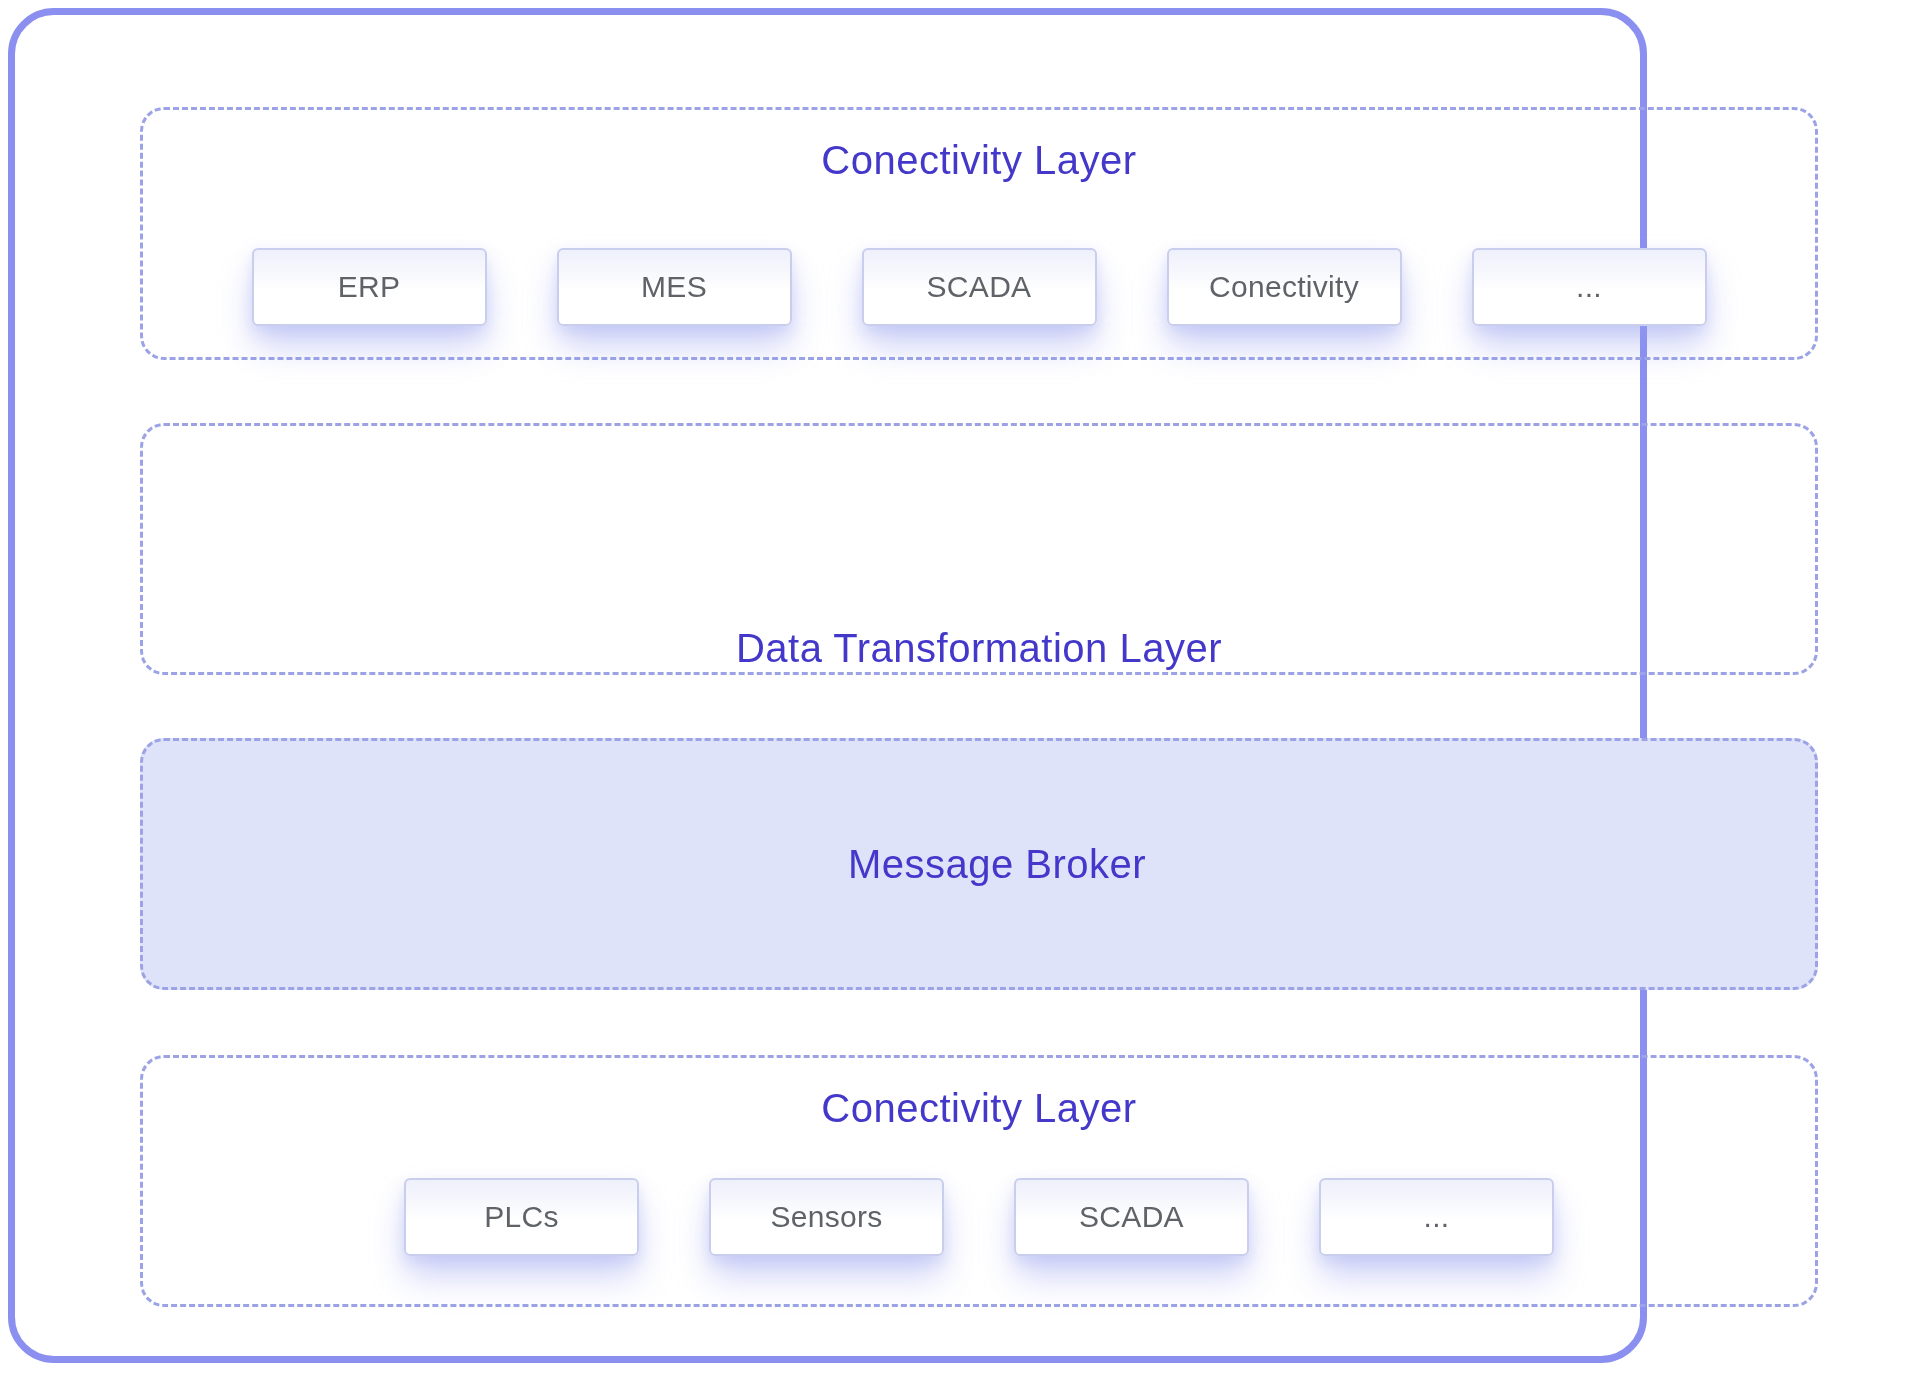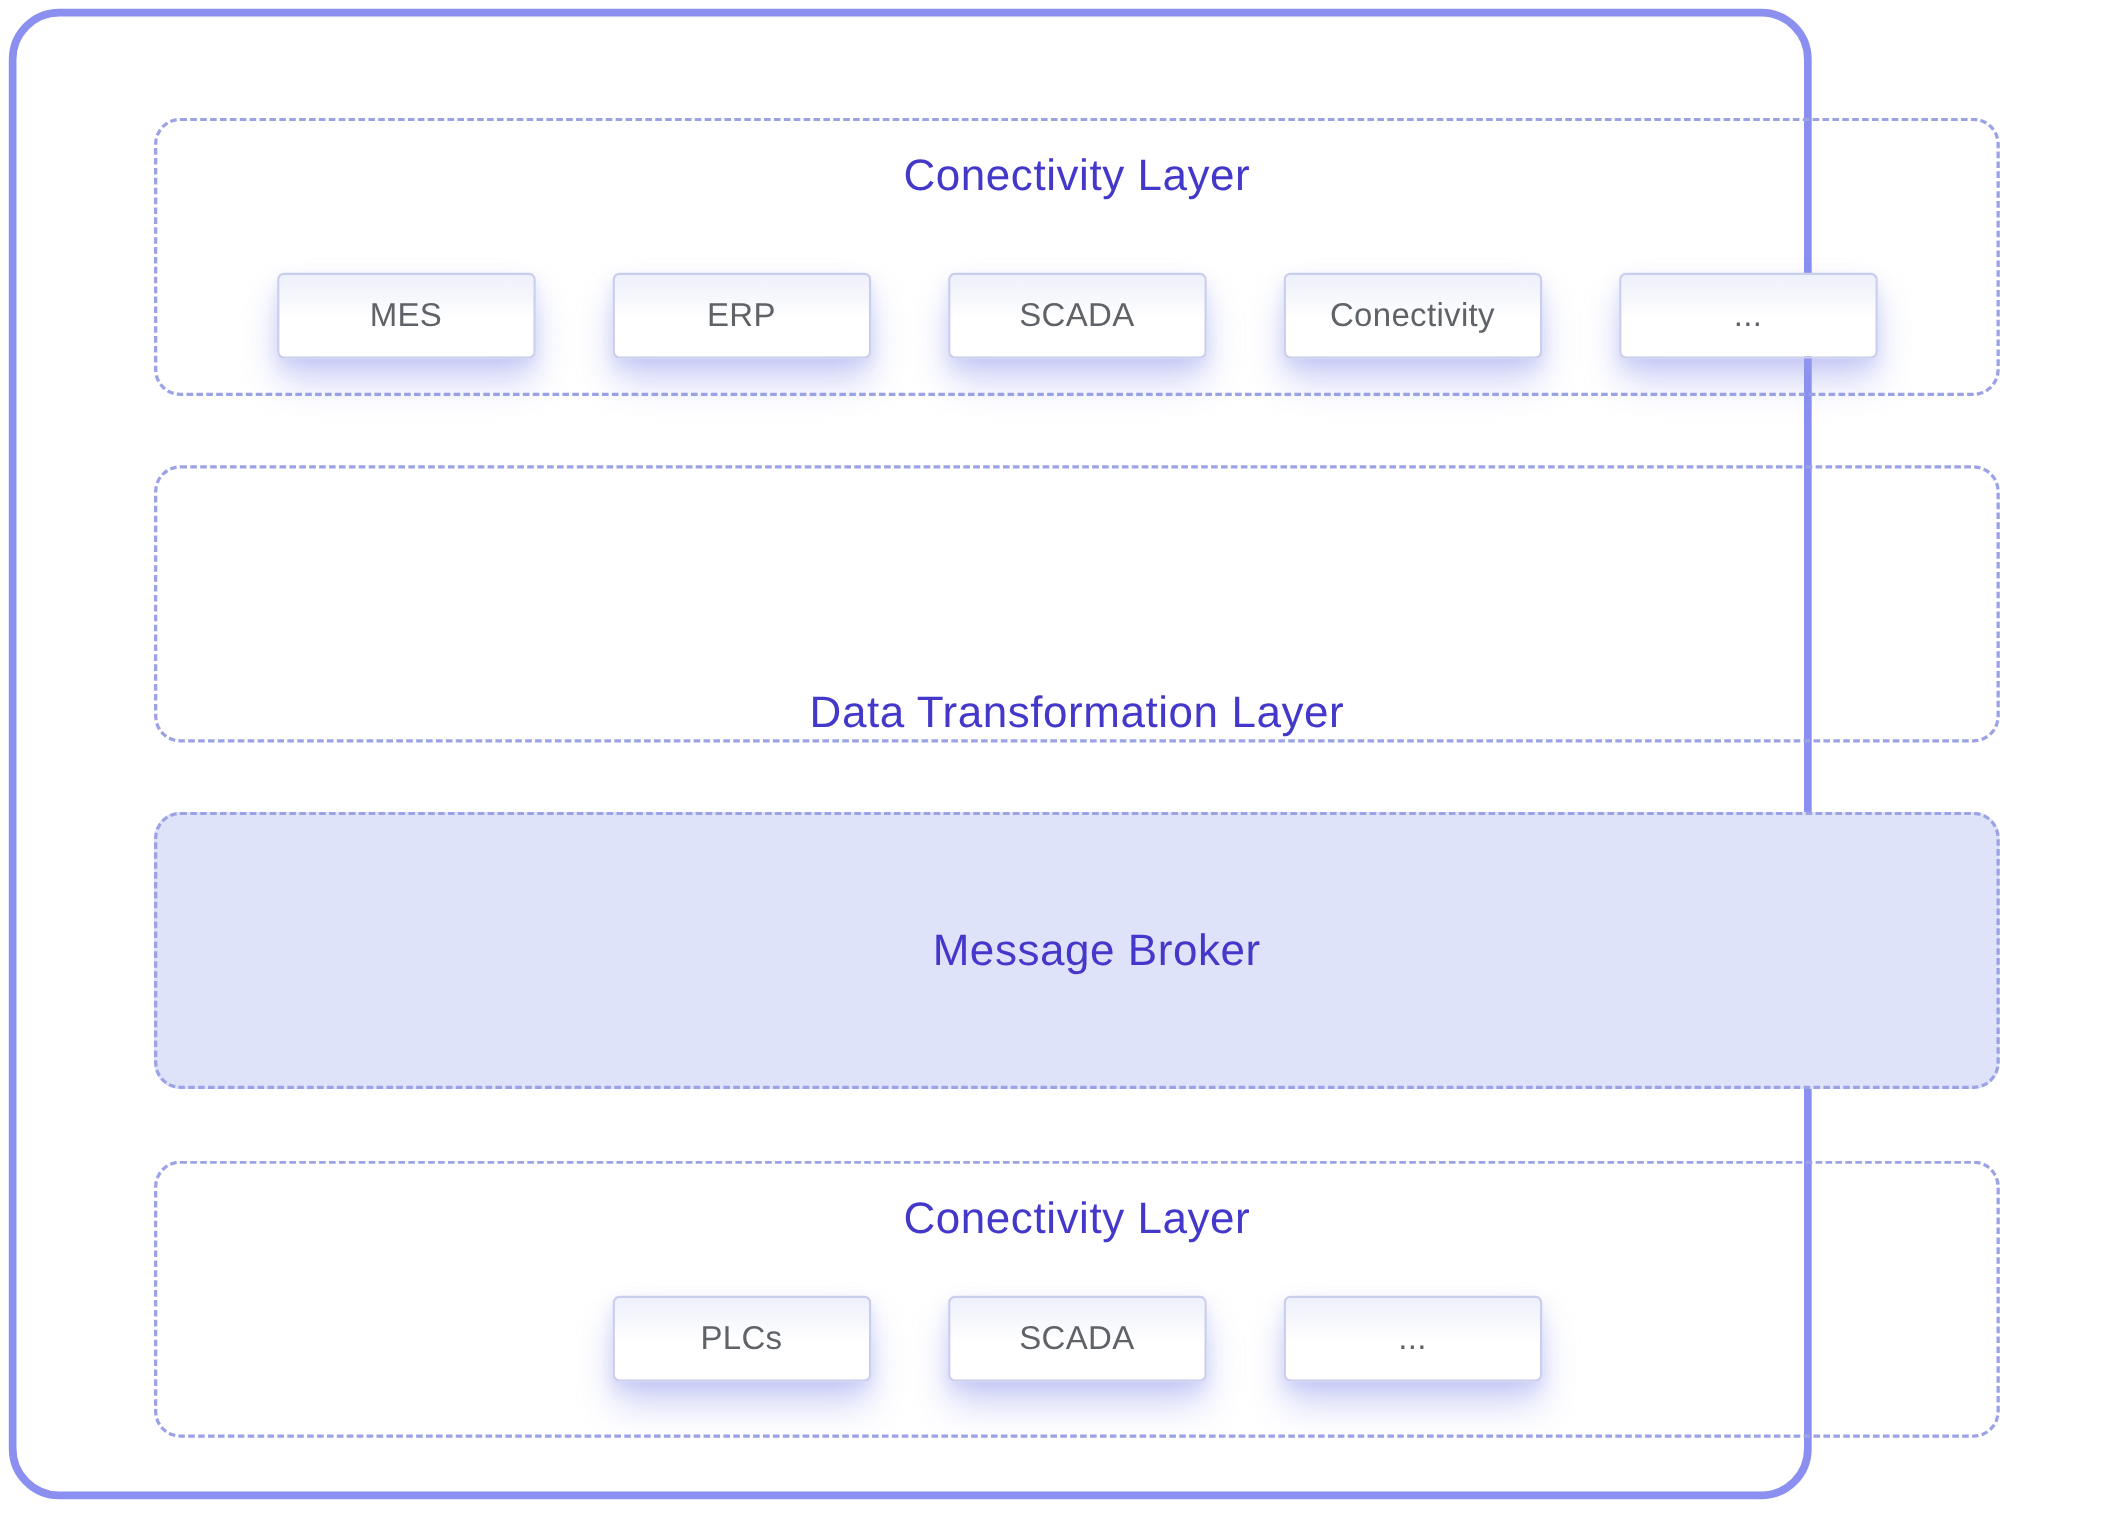--- a/index.html
+++ b/index.html
@@ -96,24 +96,24 @@
 </style>
 </head>
 <body>
 
 <div class="outer-frame">
 
   <section class="layer layer-connectivity-top">
     <h2 class="layer-title">Conectivity Layer</h2>
     <div class="item-row">
       <div class="item-box">
-        <span class="item-label">MES</span>
+        <span class="item-label">ERP</span>
       </div>
       <div class="item-box">
-        <span class="item-label">ERP</span>
+        <span class="item-label">MES</span>
       </div>
       <div class="item-box">
         <span class="item-label">SCADA</span>
       </div>
       <div class="item-box">
         <span class="item-label">Conectivity</span>
       </div>
       <div class="item-box">
         <span class="item-label">...</span>
       </div>
@@ -128,20 +128,23 @@
     <h2 class="layer-title">Message Broker</h2>
   </section>
 
   <section class="layer layer-connectivity-bottom">
     <h2 class="layer-title">Conectivity Layer</h2>
     <div class="item-row">
       <div class="item-box">
         <span class="item-label">PLCs</span>
       </div>
       <div class="item-box">
+        <span class="item-label">Sensors</span>
+      </div>
+      <div class="item-box">
         <span class="item-label">SCADA</span>
       </div>
       <div class="item-box">
         <span class="item-label">...</span>
       </div>
     </div>
   </section>
 
 </div>
 

